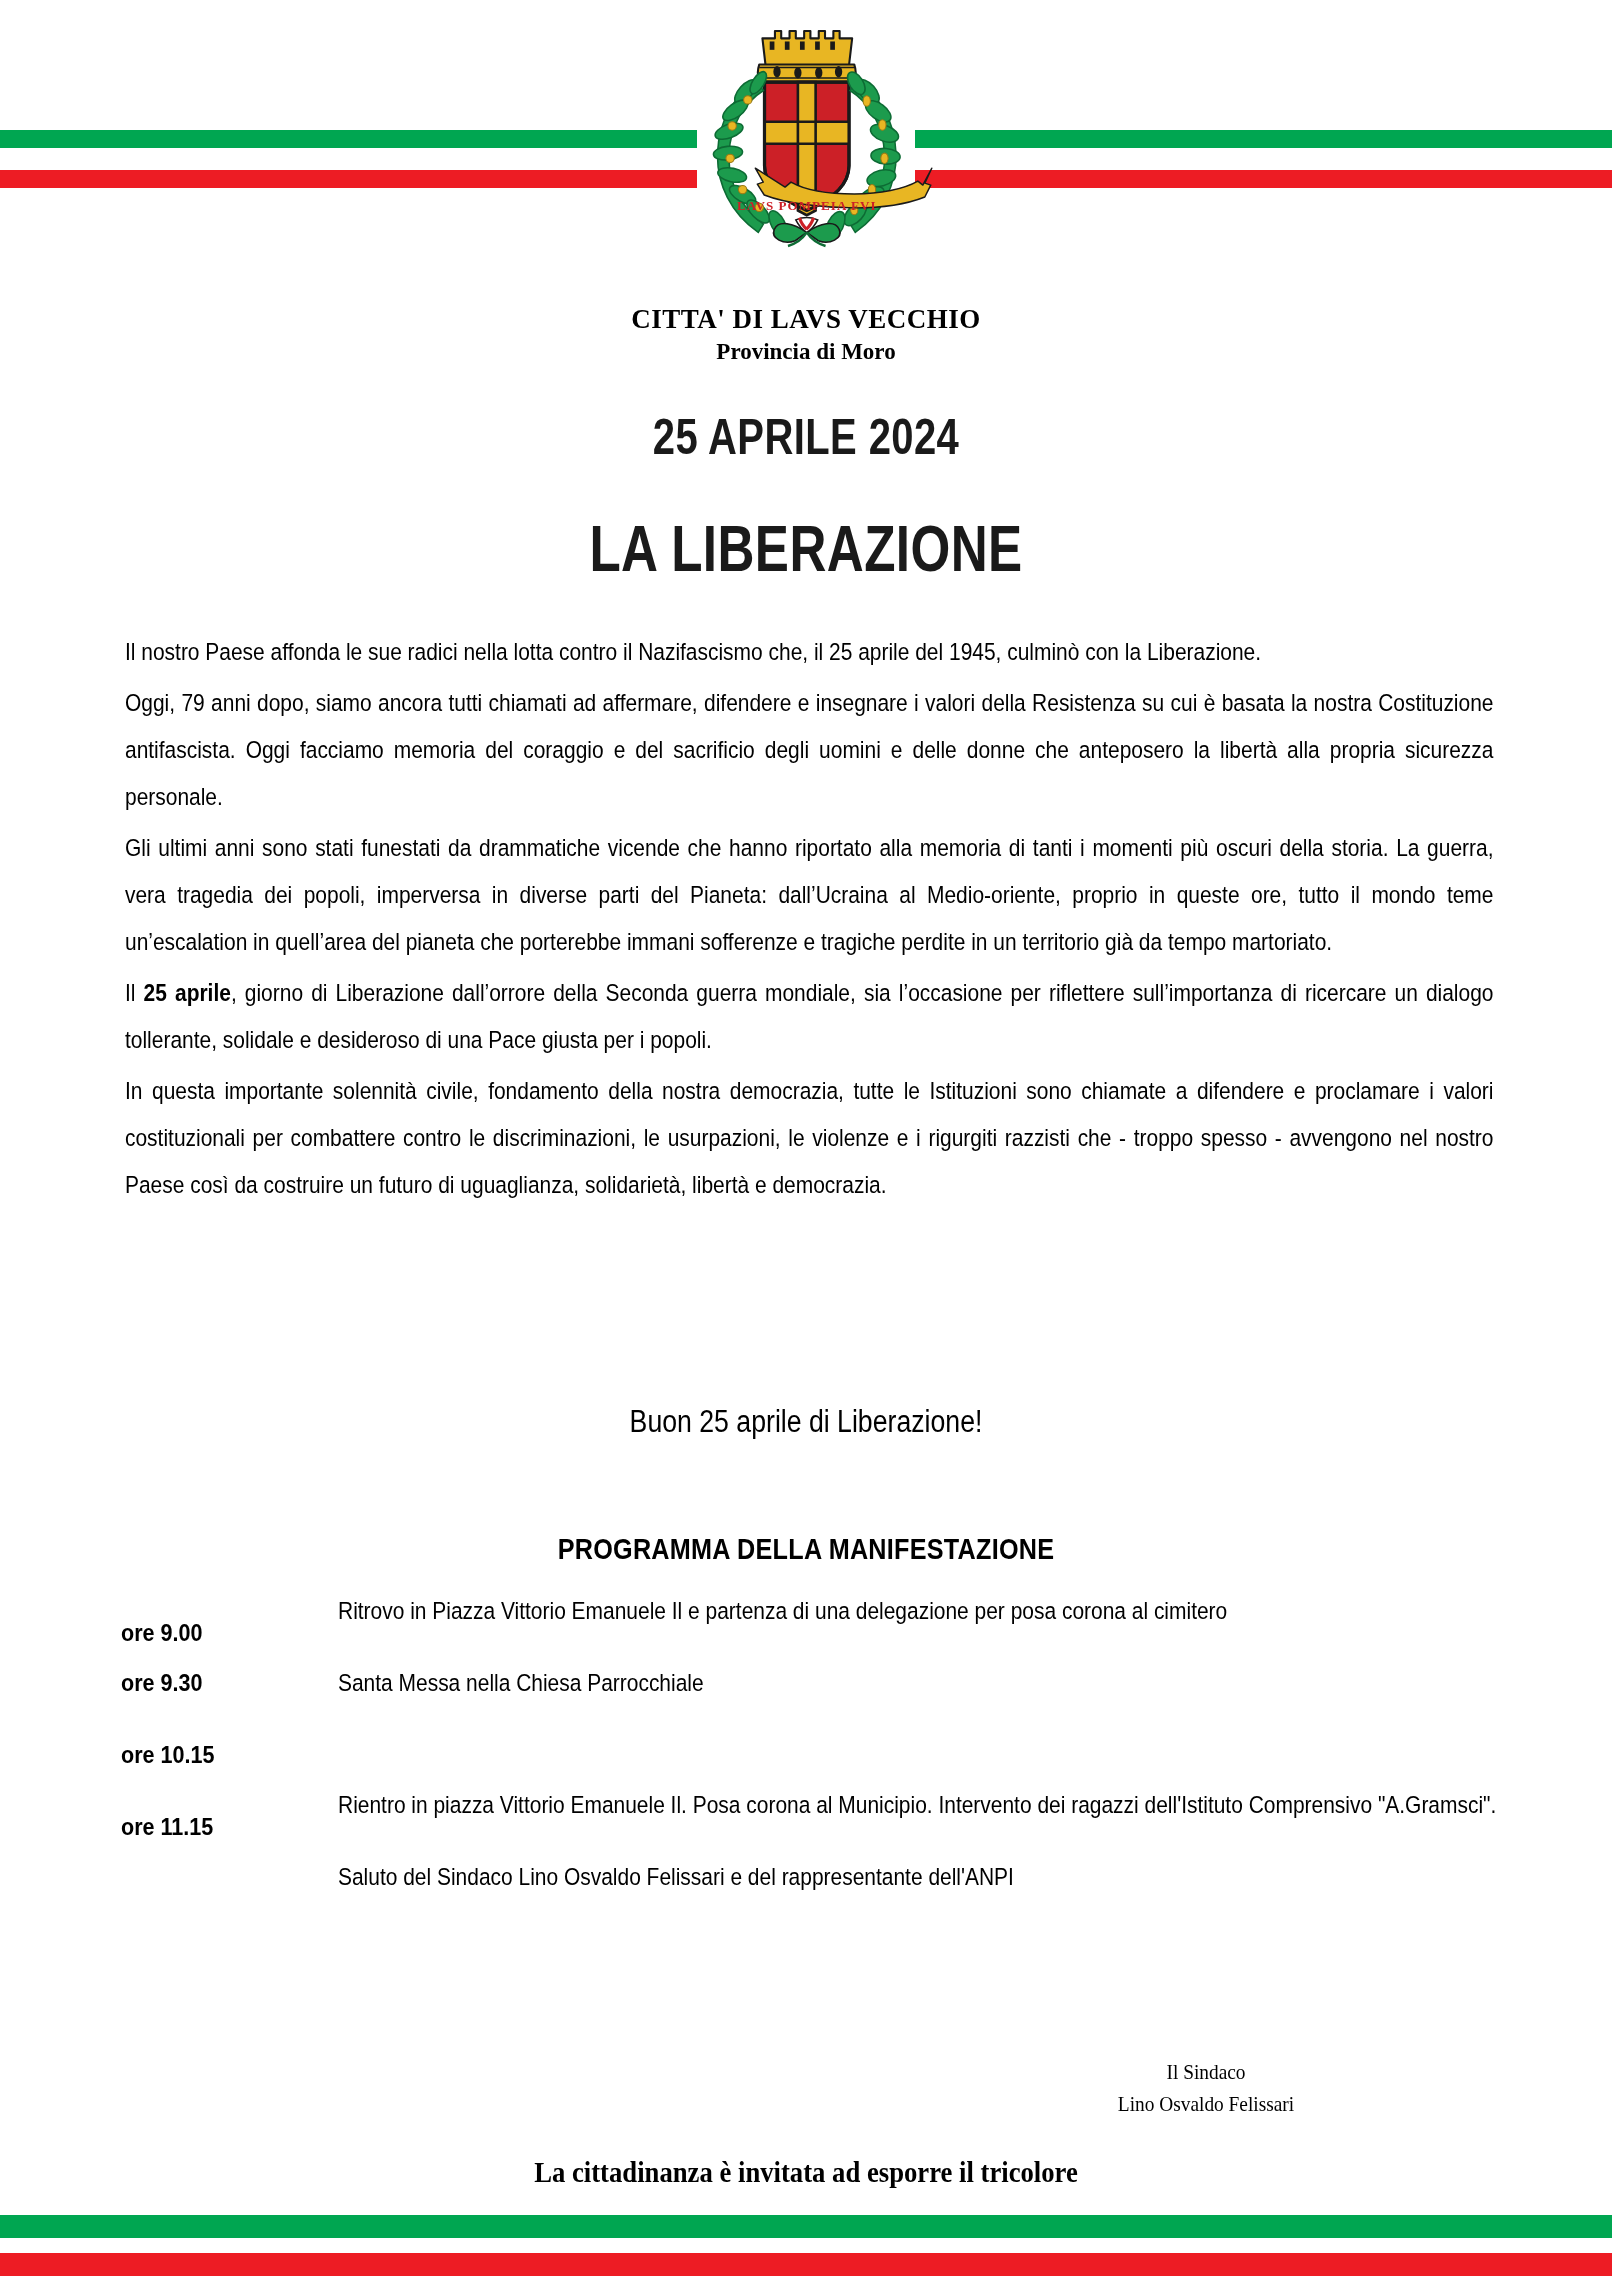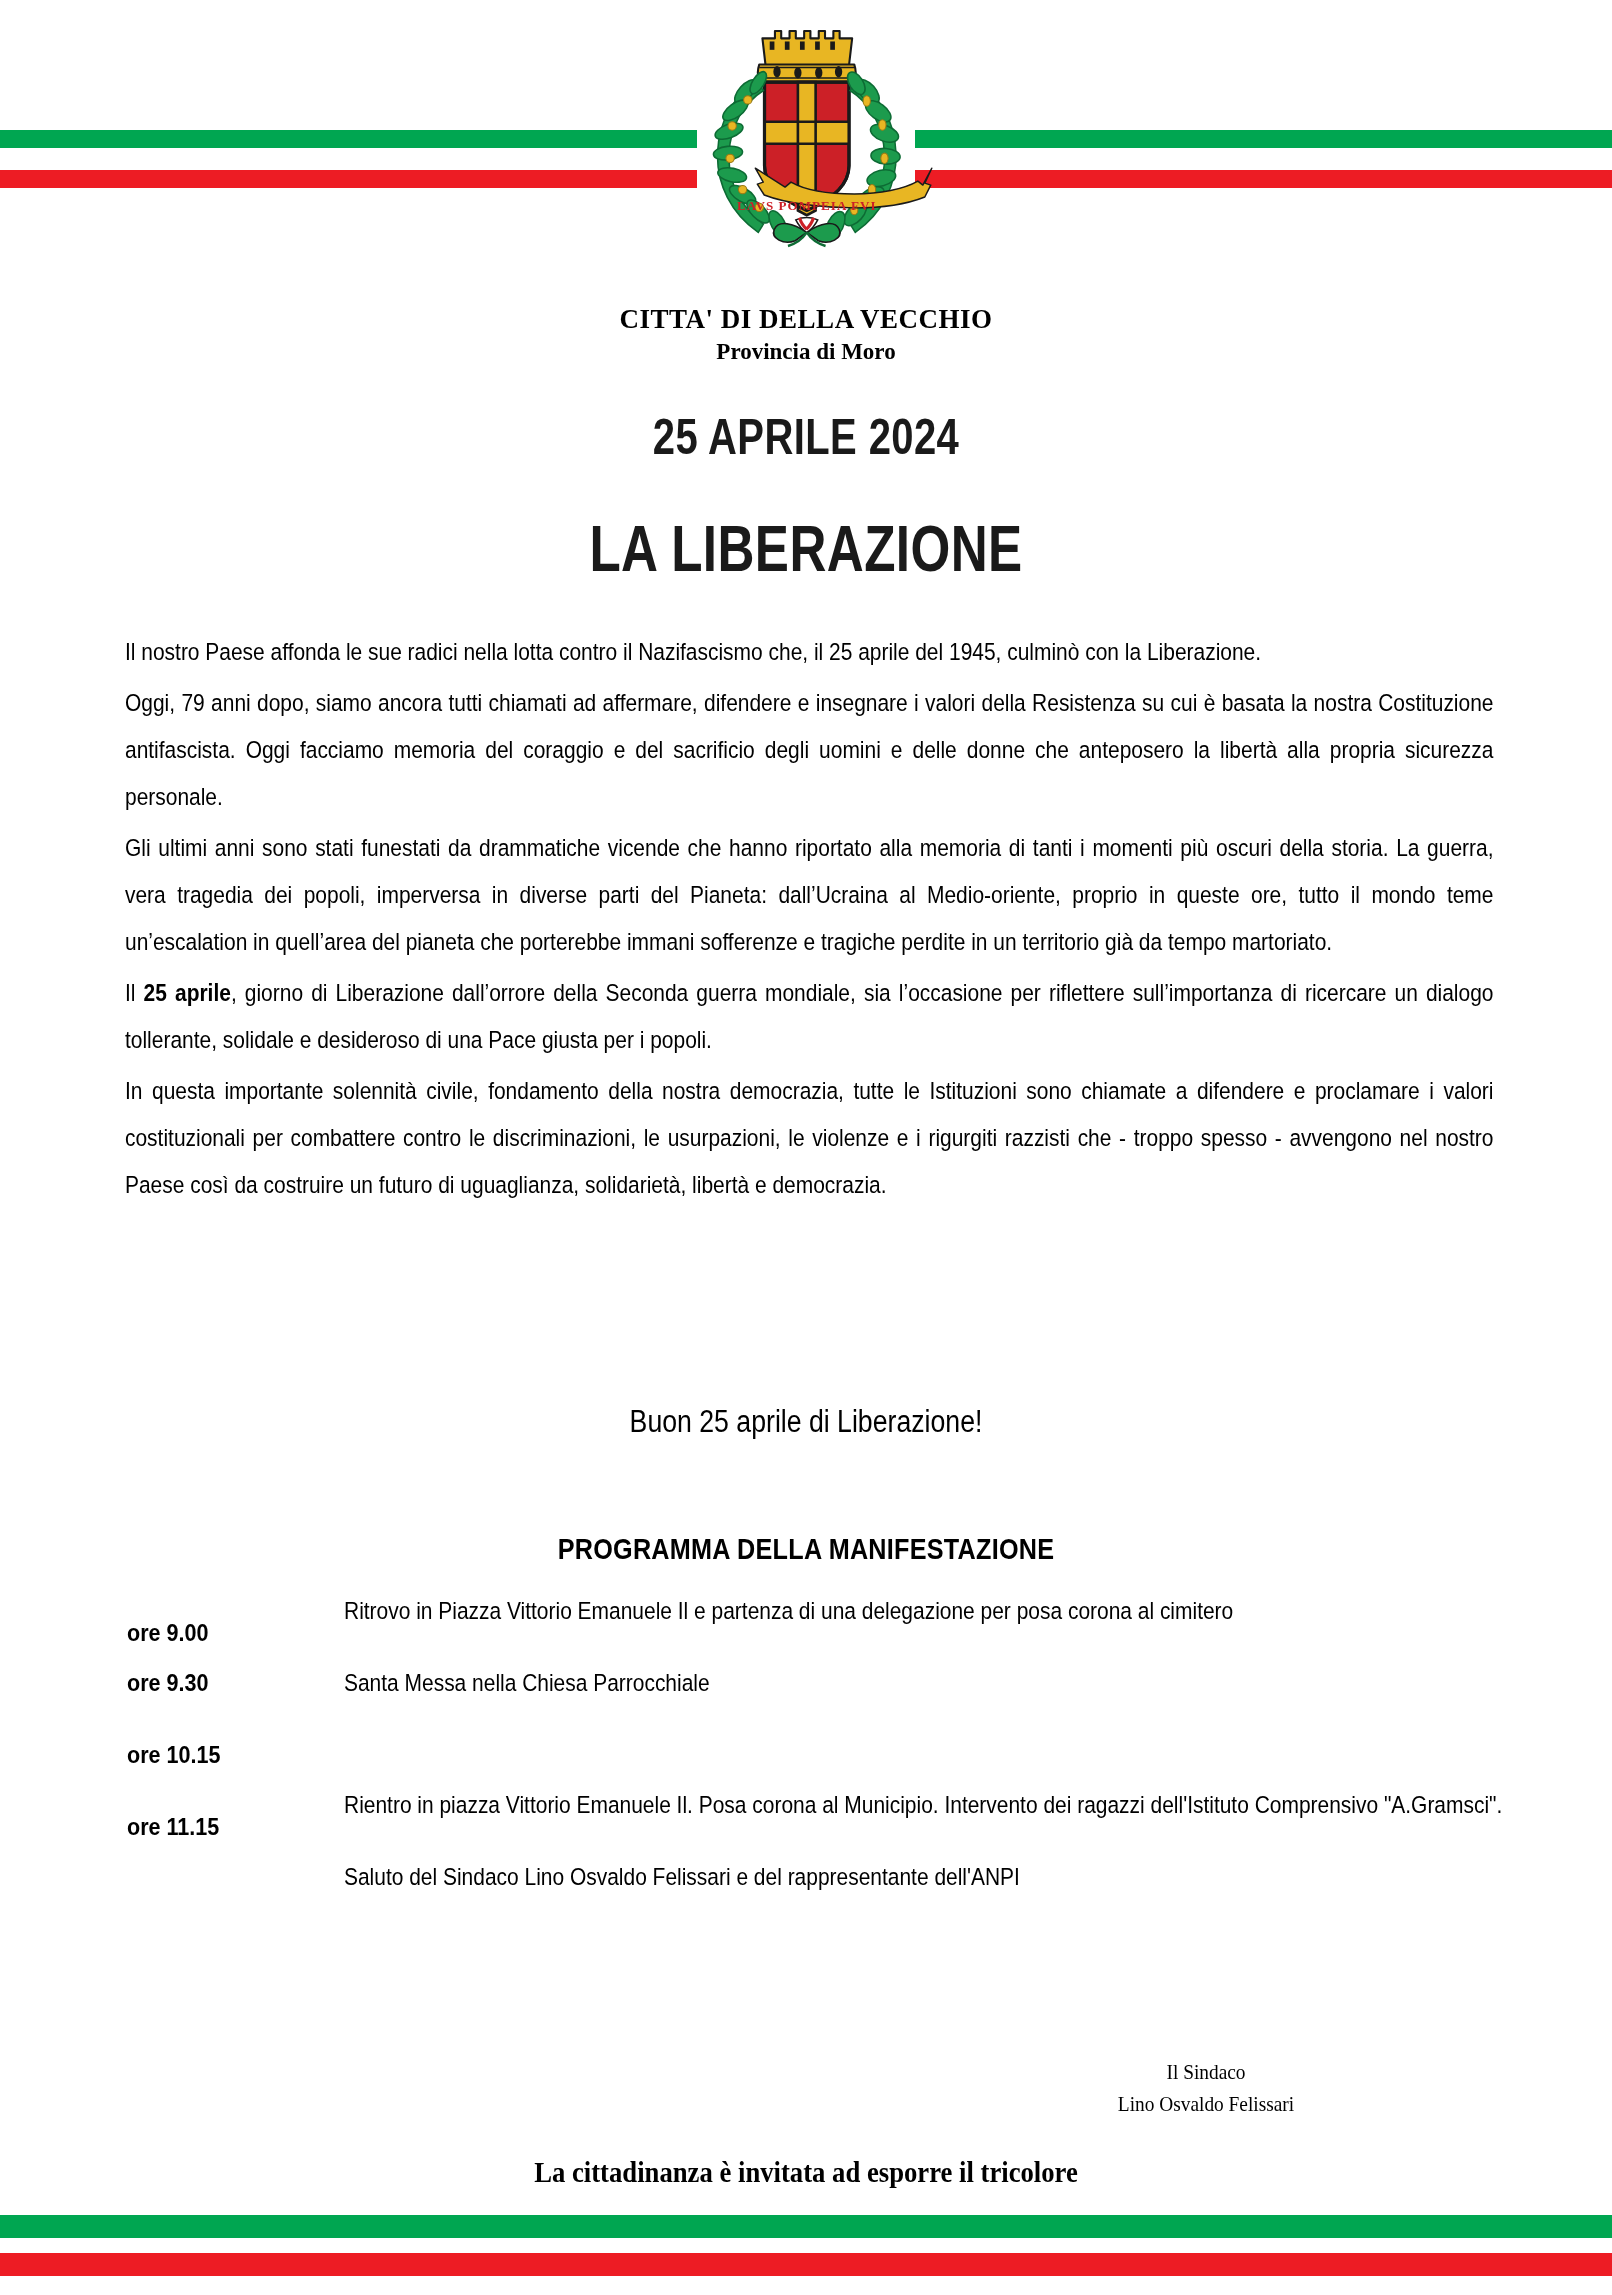--- a/index.html
+++ b/index.html
@@ -127,21 +127,20 @@
     font-family: "Liberation Sans Narrow", "Liberation Sans", sans-serif;
     letter-spacing: 0.3px;
     transform: scaleX(0.84);
   }
 
   #program-table {
     position: absolute;
     top: 1587px;
     left: 121px;
     width: 1376px;
-    margin-left: 6px;
   }
   .program-row {
     display: flex;
     align-items: flex-start;
     margin-bottom: 3.1px;
   }
   .program-time {
     width: 217px;
     flex: 0 0 217px;
     font-size: 24.5px;
@@ -288,21 +287,21 @@
       <path d="M243 430 c26 -18 54 -24 62 -6 c8 18 -18 30 -40 22 z" fill="#1c9b4d"></path>
       <path d="M222 406 c6 12 14 20 21 24 c7 -4 15 -12 21 -24 c-14 -6 -28 -6 -42 0 z" fill="#ffffff"></path>
       <path d="M229 402 c3 9 8 17 14 22" fill="none" stroke="#cc2027" stroke-width="6"></path>
       <path d="M256 402 c-3 9 -8 17 -14 22" fill="none" stroke="#cc2027" stroke-width="6"></path>
       <path d="M243 430 c-8 12 -22 22 -36 26" fill="none" stroke="#0d6b34" stroke-width="5"></path>
       <path d="M243 430 c8 12 22 22 36 26" fill="none" stroke="#0d6b34" stroke-width="5"></path>
     </g>
   </svg>
 </div>
 
-<div class="header-block" id="city-name">CITTA' DI DELLA VECCHIO</div>
+<div class="header-block" id="city-name">CITTA' DI LAVS VECCHIO</div>
 <div class="header-block" id="province-name">Provincia di Moro</div>
 
 <div class="display-title" id="date-title">25 APRILE 2024</div>
 <div class="display-title" id="main-title">LA LIBERAZIONE</div>
 
 <div id="body-copy">
   <p>
     <span class="inner">Il nostro Paese affonda le sue radici nella lotta contro il Nazifascismo che, il 25 aprile del 1945, culminò con la Liberazione.</span>
   </p>
   <p>

